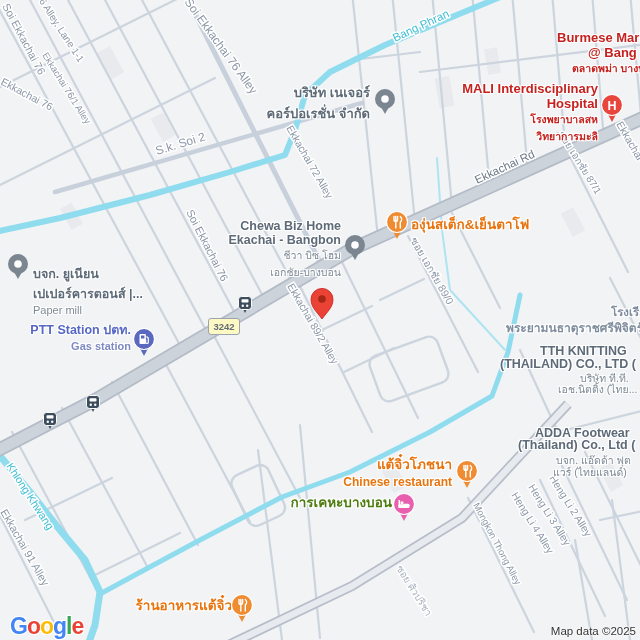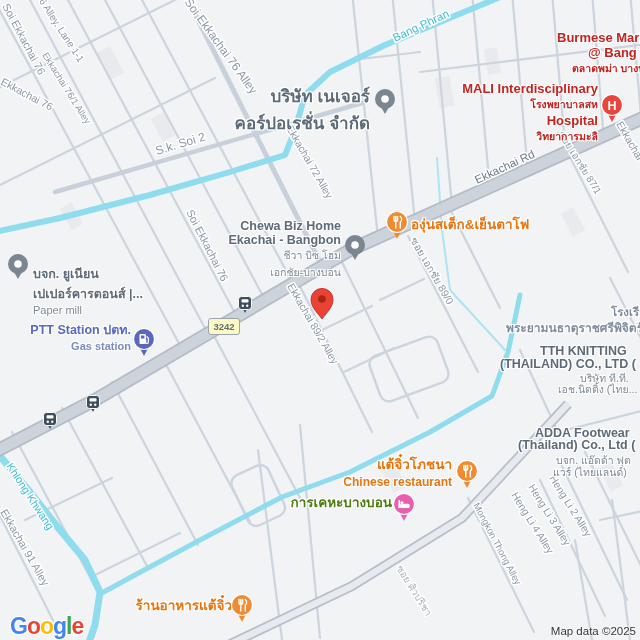--- a/index.html
+++ b/index.html
@@ -147,26 +147,26 @@
 <div class="shield">3242</div>
 
 <div class="poi-label lab-red" style="left:557px;top:30px;font-size:13px;">
   <div>Burmese Market</div>
   <div style="margin-left:31px;">@ Bang Bon</div>
   <div style="margin-left:15px;font-size:10.5px;">ตลาดพม่า บางบอน</div>
 </div>
 
 <div class="poi-label lab-red rt" style="right:42px;top:81px;font-size:13px;">
   <div>MALI Interdisciplinary</div>
+  <div>Hospital</div>
   <div style="font-size:10.5px;">โรงพยาบาลสห</div>
-  <div>Hospital</div>
   <div style="font-size:10.5px;">วิทยาการมะลิ</div>
 </div>
 
-<div class="poi-label lab-gray rt" style="right:270px;top:82px;font-size:17px;">
+<div class="poi-label lab-gray rt" style="right:270px;top:82px;font-size:13px;">
   <div>บริษัท เนเจอร์</div>
   <div>คอร์ปอเรชั่น จำกัด</div>
 </div>
 
 <div class="poi-label lab-gray rt" style="right:299px;top:219px;font-size:12.5px;">
   <div>Chewa Biz Home</div>
   <div>Ekachai - Bangbon</div>
   <div class="lab-gray2" style="font-size:10.5px;">ชีวา บิซ โฮม</div>
   <div class="lab-gray2" style="font-size:10.5px;">เอกชัย-บางบอน</div>
 </div>

